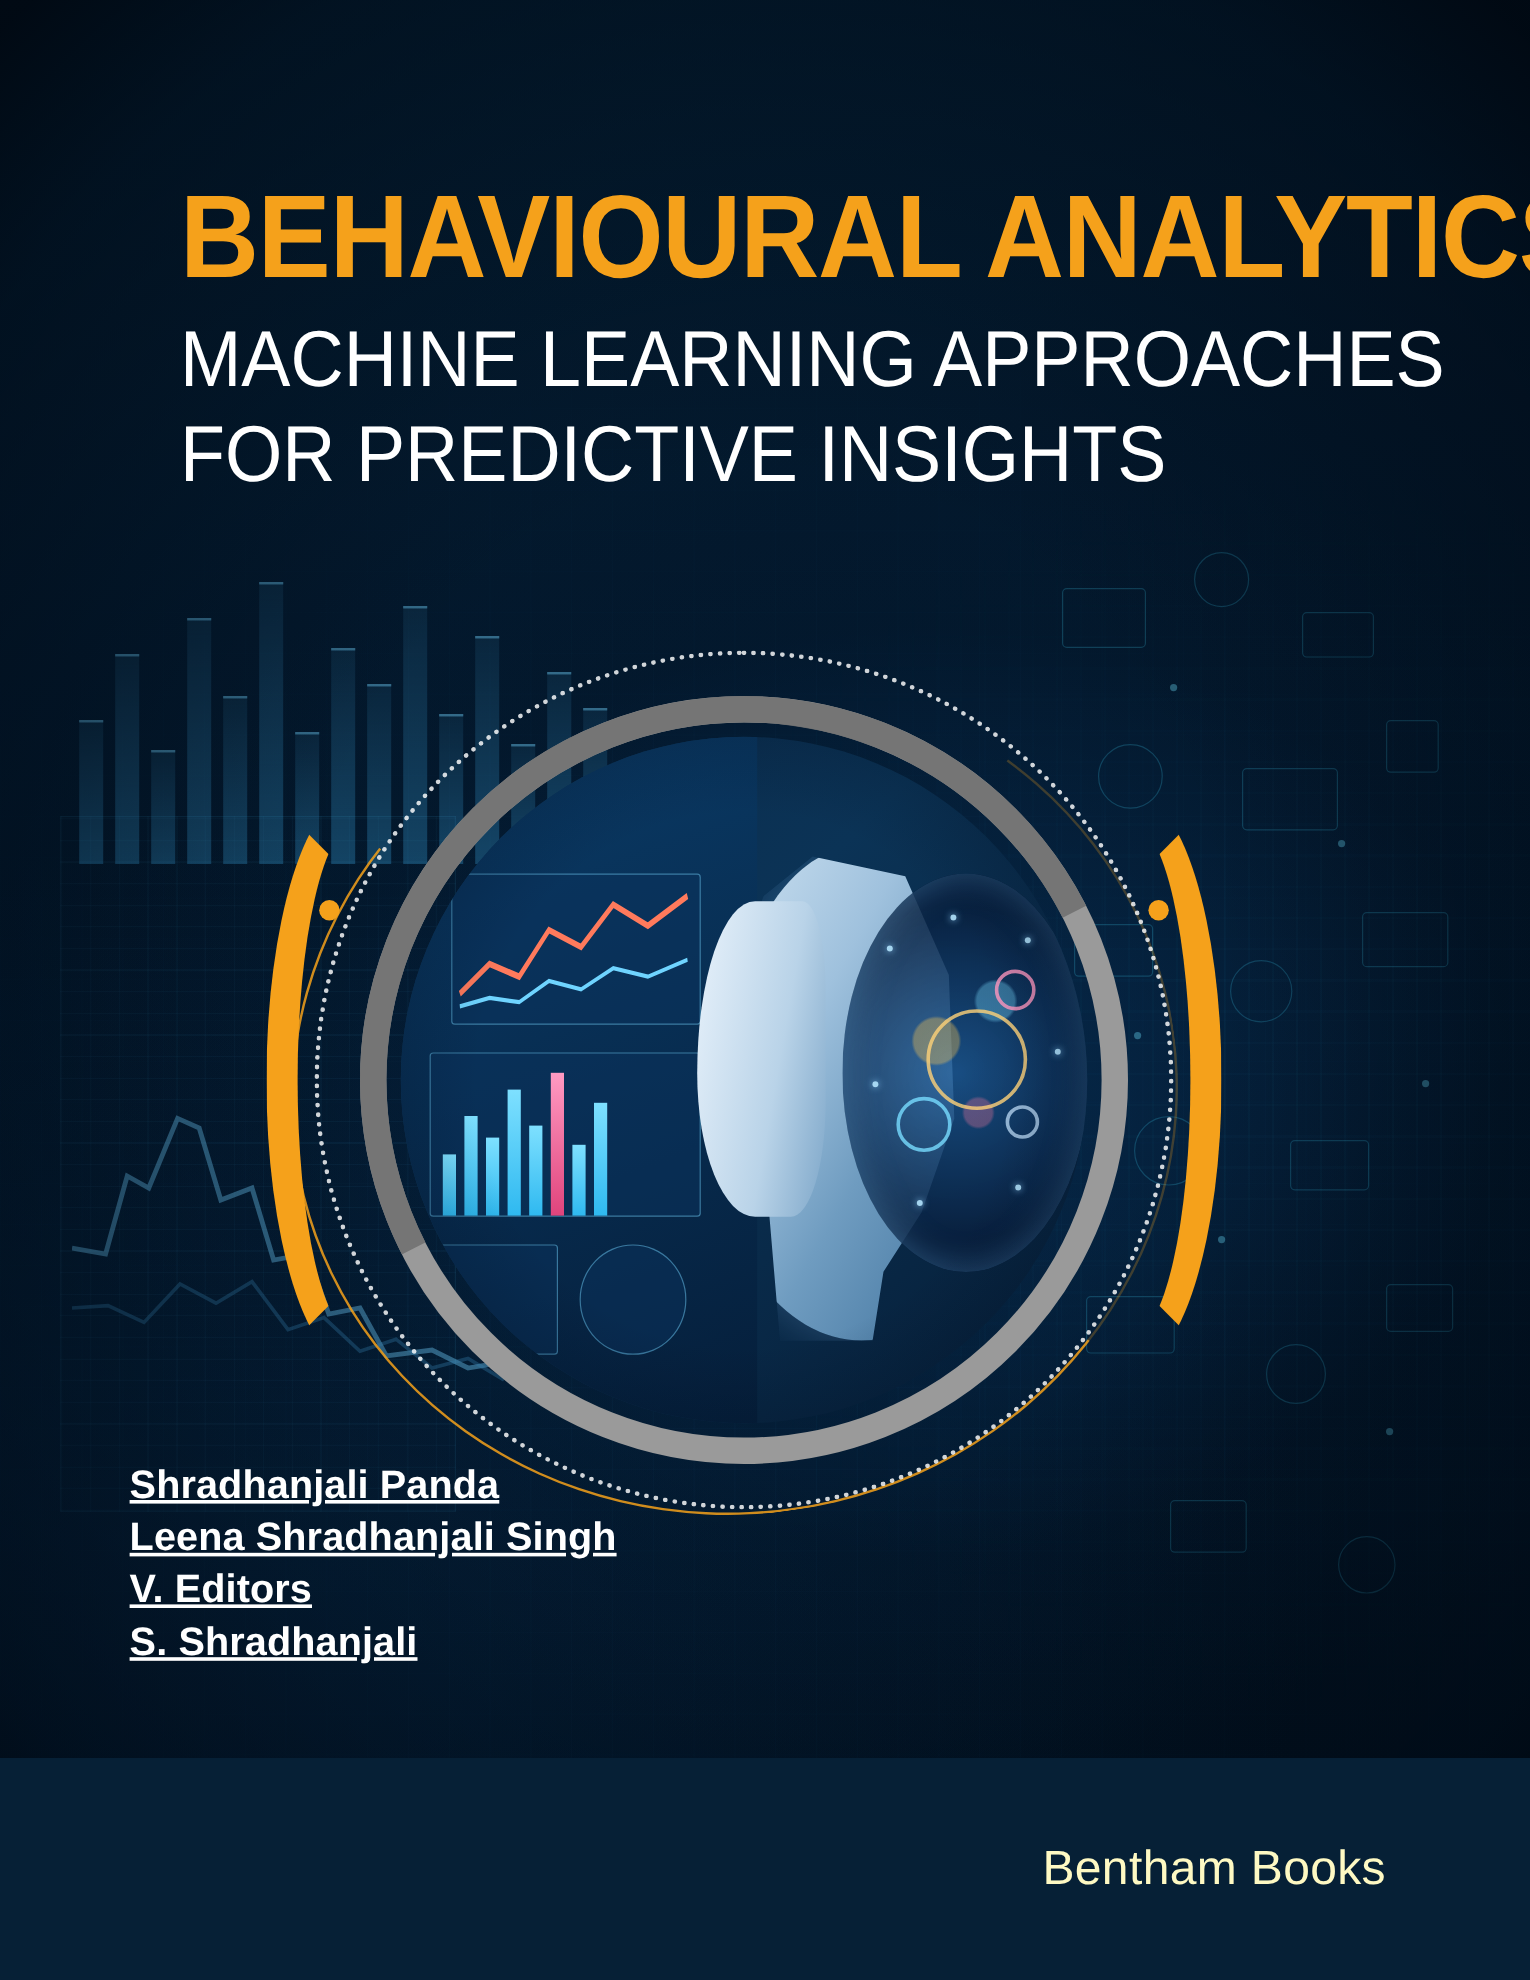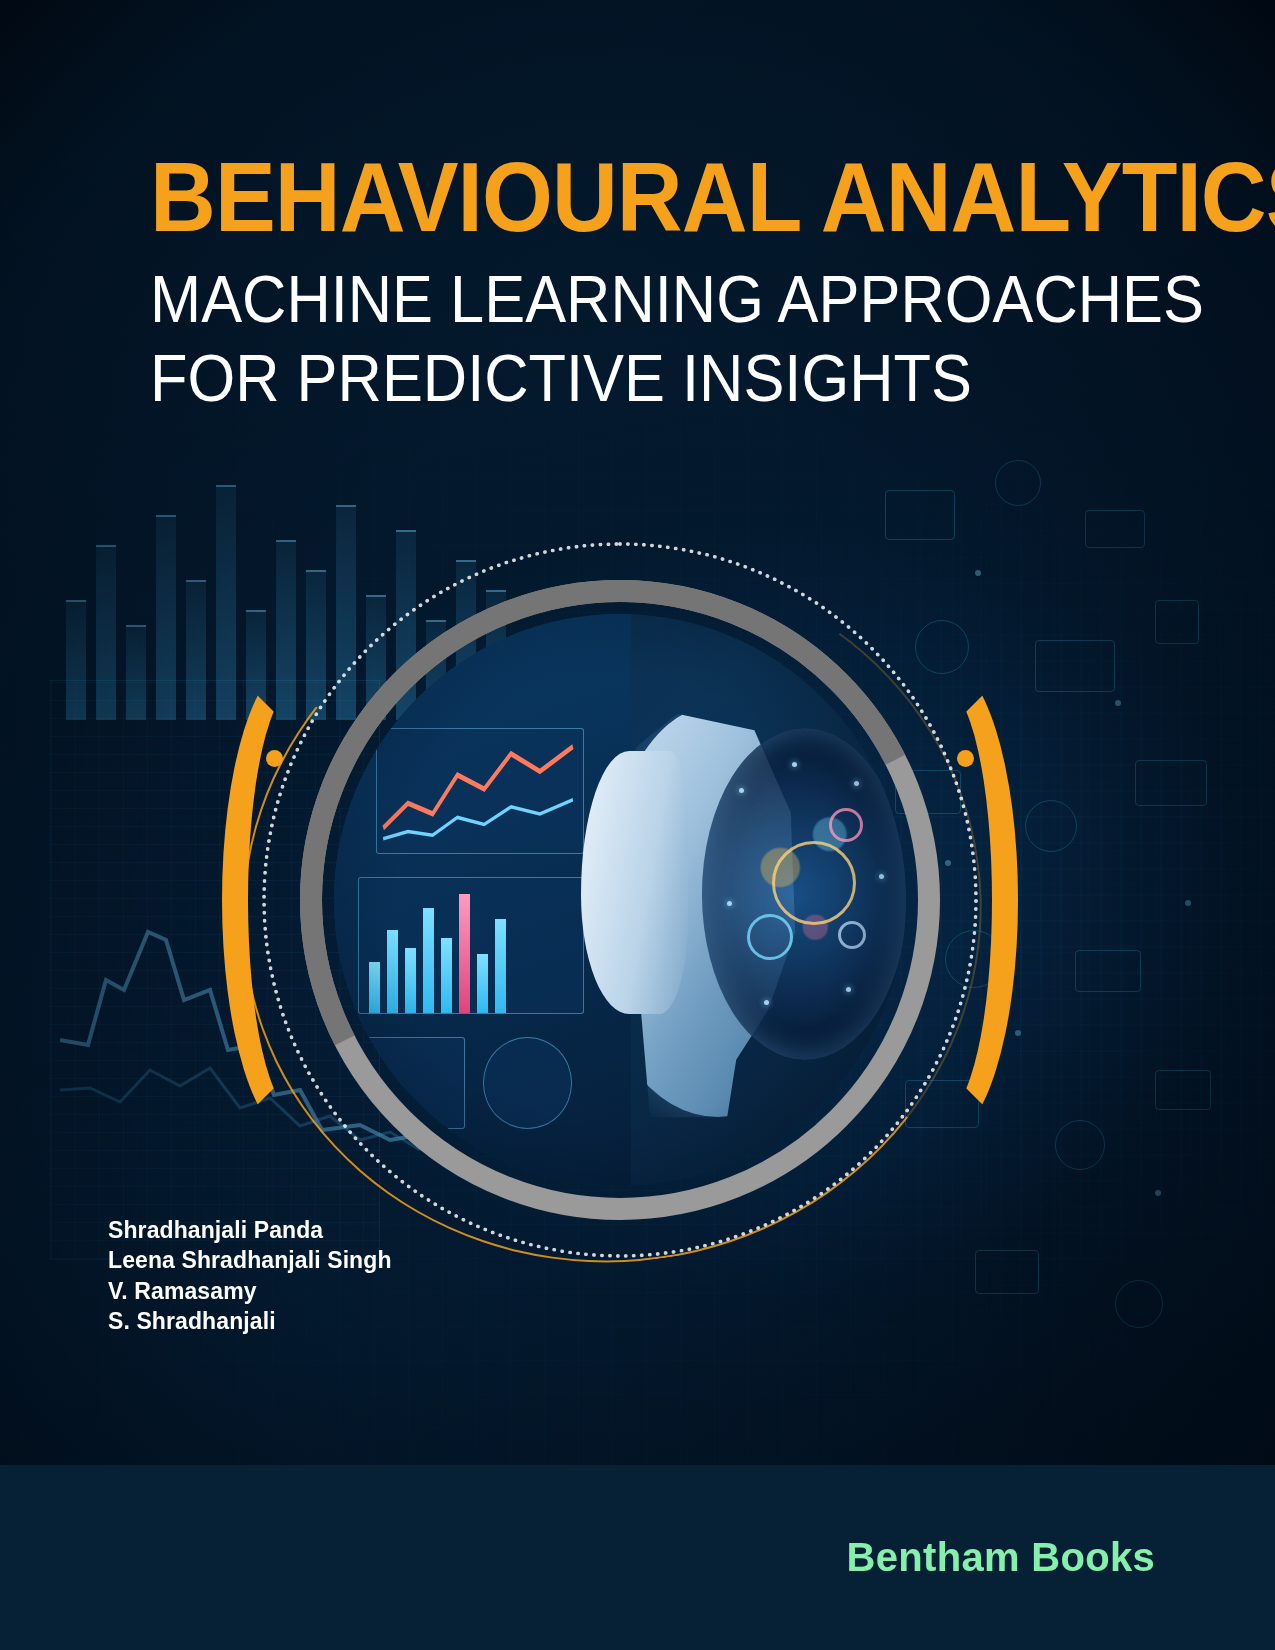--- a/index.html
+++ b/index.html
@@ -245,32 +245,32 @@
 
   
   .editors {
     position: absolute; left: 108px; top: 1215px; z-index: 7;
     color: #ffffff;
   }
   .editors-label {
     font-size: 27px; font-weight: 400; letter-spacing: 0.2px; margin-bottom: 8px;
   }
   .editor-name {
-    font-size: 23px; font-weight: 700; line-height: 1.32; letter-spacing: 0.1px;
+    font-size: 33px; font-weight: 700; line-height: 1.32; letter-spacing: 0.1px; text-decoration: underline;
   }
 
   
   .footer {
     position: absolute; left: 0; bottom: 0; width: 1275px; height: 185px;
     background: #062036;
     z-index: 8;
     display: flex; align-items: center; justify-content: flex-end;
   }
   .publisher {
-    color: #86efac; font-size: 40px; font-weight: 700; letter-spacing: 0.3px;
+    color: #fef9c3; font-size: 40px; font-weight: 400; letter-spacing: 0.3px;
     margin-right: 120px;
     text-align: center;
   }
 </style>
 </head>
 <body>
 
 <div class="cover">
 
   <div class="bg-layer bg-grid"></div>
@@ -383,21 +383,21 @@
         </div>
       </div>
 
       <div class="photo-overlay"></div>
     </div>
   </div>
 
   <div class="editors">
     <div class="editor-name">Shradhanjali Panda</div>
     <div class="editor-name">Leena Shradhanjali Singh</div>
-    <div class="editor-name">V. Ramasamy</div>
+    <div class="editor-name">V. Editors</div>
     <div class="editor-name">S. Shradhanjali</div>
   </div>
 
   <div class="footer">
     <div class="publisher">Bentham Books</div>
   </div>
 
   <div class="bg-layer bg-vignette"></div>
 </div>
 

